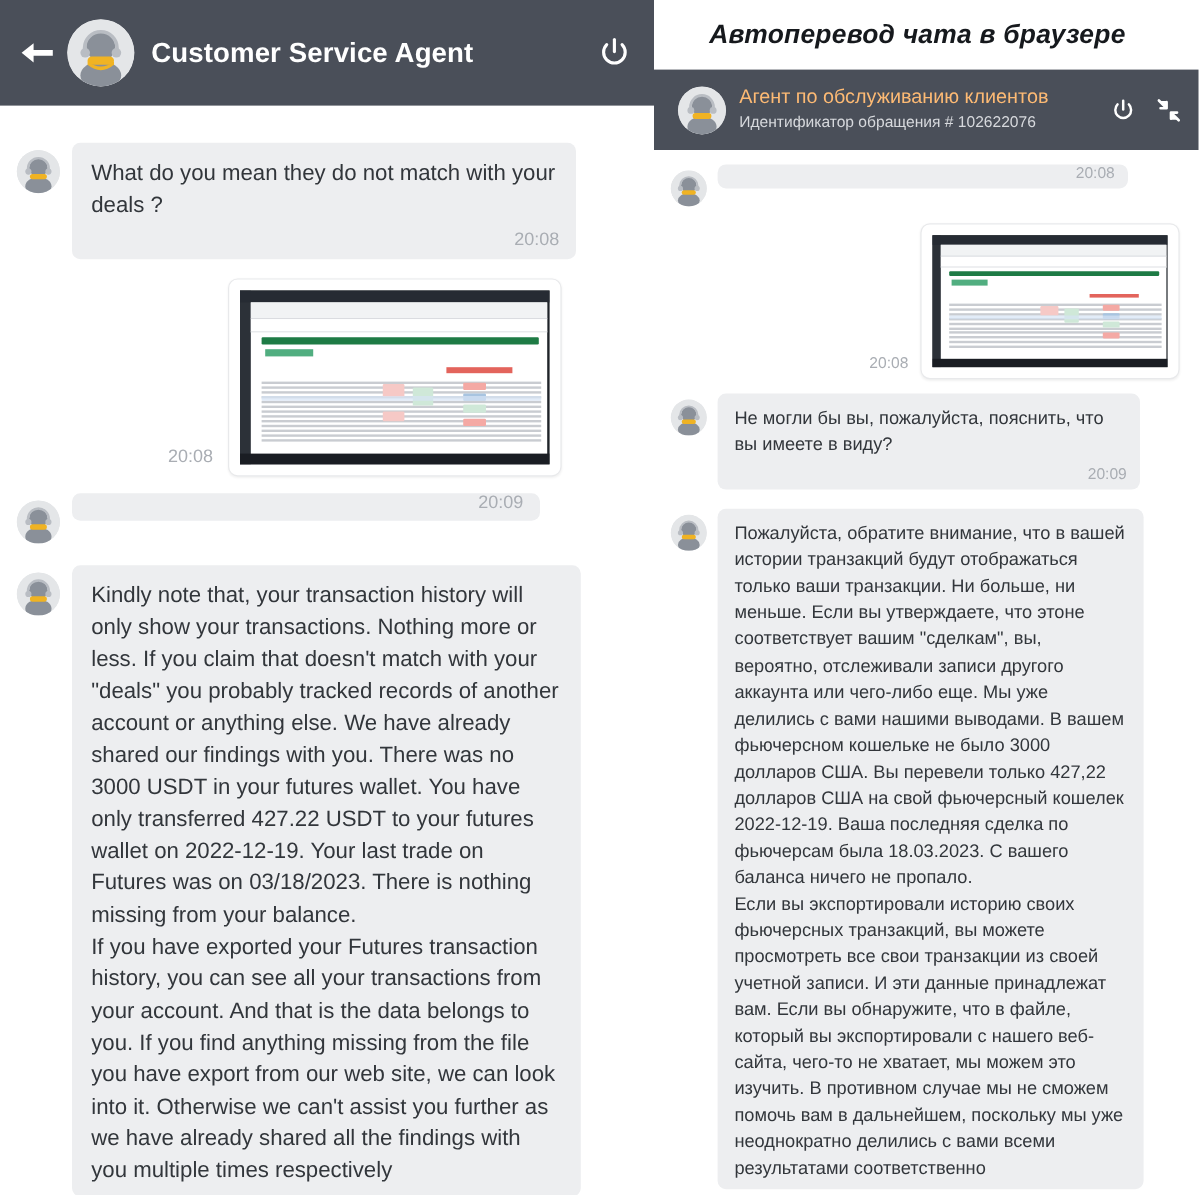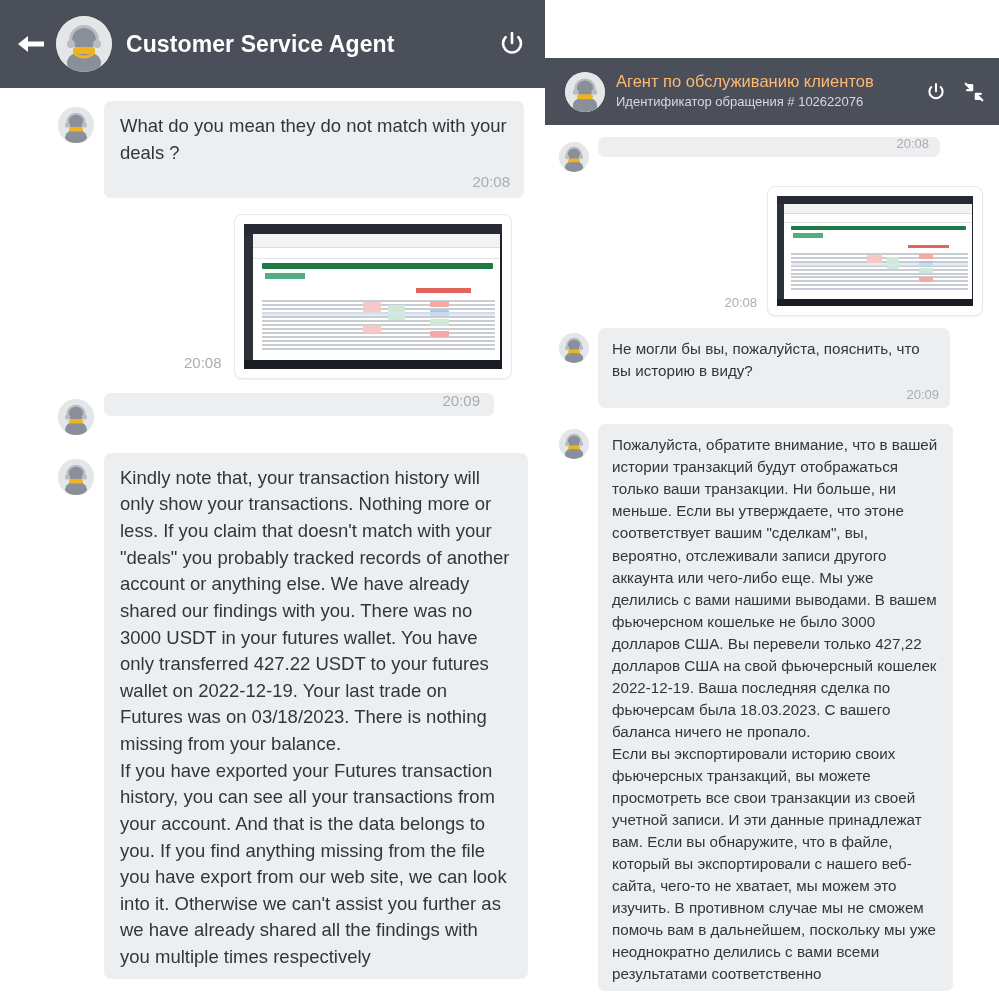--- a/index.html
+++ b/index.html
@@ -70,21 +70,21 @@
     cursor: pointer;
   }
   .power-btn svg { display: block; }
 
   
   .chat-body {
     position: absolute;
     left: 0; right: 0;
     overflow: hidden;
   }
-  #left-body { top: 87px; bottom: 0; padding-left: 44px; }
+  #left-body { top: 105px; bottom: 0; }
 
   .msg-row {
     display: flex;
     align-items: flex-start;
     padding: 0 0 0 14px;
     margin-top: 14px;
   }
   .msg-row .avatar.small { width: 36px; height: 36px; flex: 0 0 36px; margin-right: 10px; margin-top: 6px; }
 
   .bubble {
@@ -349,20 +349,23 @@
 If you have exported your Futures transaction history, you can see all your transactions from your account. And that is the data belongs to you. If you find anything missing from the file you have export from our web site, we can look into it. Otherwise we can't assist you further as we have already shared all the findings with you multiple times respectively</div>
 
         </div>
       </div>
 
     </div>
   </div>
 
   <div id="right-panel">
 
+    <div id="translate-banner">
+      <span>Автоперевод чата в браузере</span>
+    </div>
 
     <div id="right-header">
       <div class="avatar">
         <svg width="40" height="40" viewBox="0 0 56 56" aria-hidden="true">
           <circle cx="28" cy="28" r="28" fill="#e4e6e8"></circle>
           <ellipse cx="28" cy="47" rx="17" ry="12" fill="#8a9099"></ellipse>
           <circle cx="28" cy="23" r="12" fill="#8a9099"></circle>
           <path d="M13 24 a15 15 0 0 1 30 0 v6 h-3 v-6 a12 12 0 0 0 -24 0 v6 h-3 z" fill="#b9bdc3"></path>
           <rect x="17" y="31" width="22" height="7" rx="3.5" fill="#f0b323"></rect>
           <circle cx="15" cy="28" r="4" fill="#b9bdc3"></circle>
@@ -454,21 +457,21 @@
             <circle cx="28" cy="28" r="28" fill="#e4e6e8"></circle>
             <ellipse cx="28" cy="47" rx="17" ry="12" fill="#8a9099"></ellipse>
             <circle cx="28" cy="23" r="12" fill="#8a9099"></circle>
             <path d="M13 24 a15 15 0 0 1 30 0 v6 h-3 v-6 a12 12 0 0 0 -24 0 v6 h-3 z" fill="#b9bdc3"></path>
             <rect x="17" y="31" width="22" height="7" rx="3.5" fill="#f0b323"></rect>
             <circle cx="15" cy="28" r="4" fill="#b9bdc3"></circle>
             <circle cx="41" cy="28" r="4" fill="#b9bdc3"></circle>
           </svg>
         </div>
         <div class="bubble" style="width:352px;">
-          <div class="bubble-text">Не могли бы вы, пожалуйста, пояснить, что вы историю в виду?</div>
+          <div class="bubble-text">Не могли бы вы, пожалуйста, пояснить, что вы имеете в виду?</div>
           <span class="ts">20:09</span>
         </div>
       </div>
 
       <div class="msg-row" style="margin-top:16px;">
         <div class="avatar small">
           <svg width="30" height="30" viewBox="0 0 56 56" aria-hidden="true">
             <circle cx="28" cy="28" r="28" fill="#e4e6e8"></circle>
             <ellipse cx="28" cy="47" rx="17" ry="12" fill="#8a9099"></ellipse>
             <circle cx="28" cy="23" r="12" fill="#8a9099"></circle>

